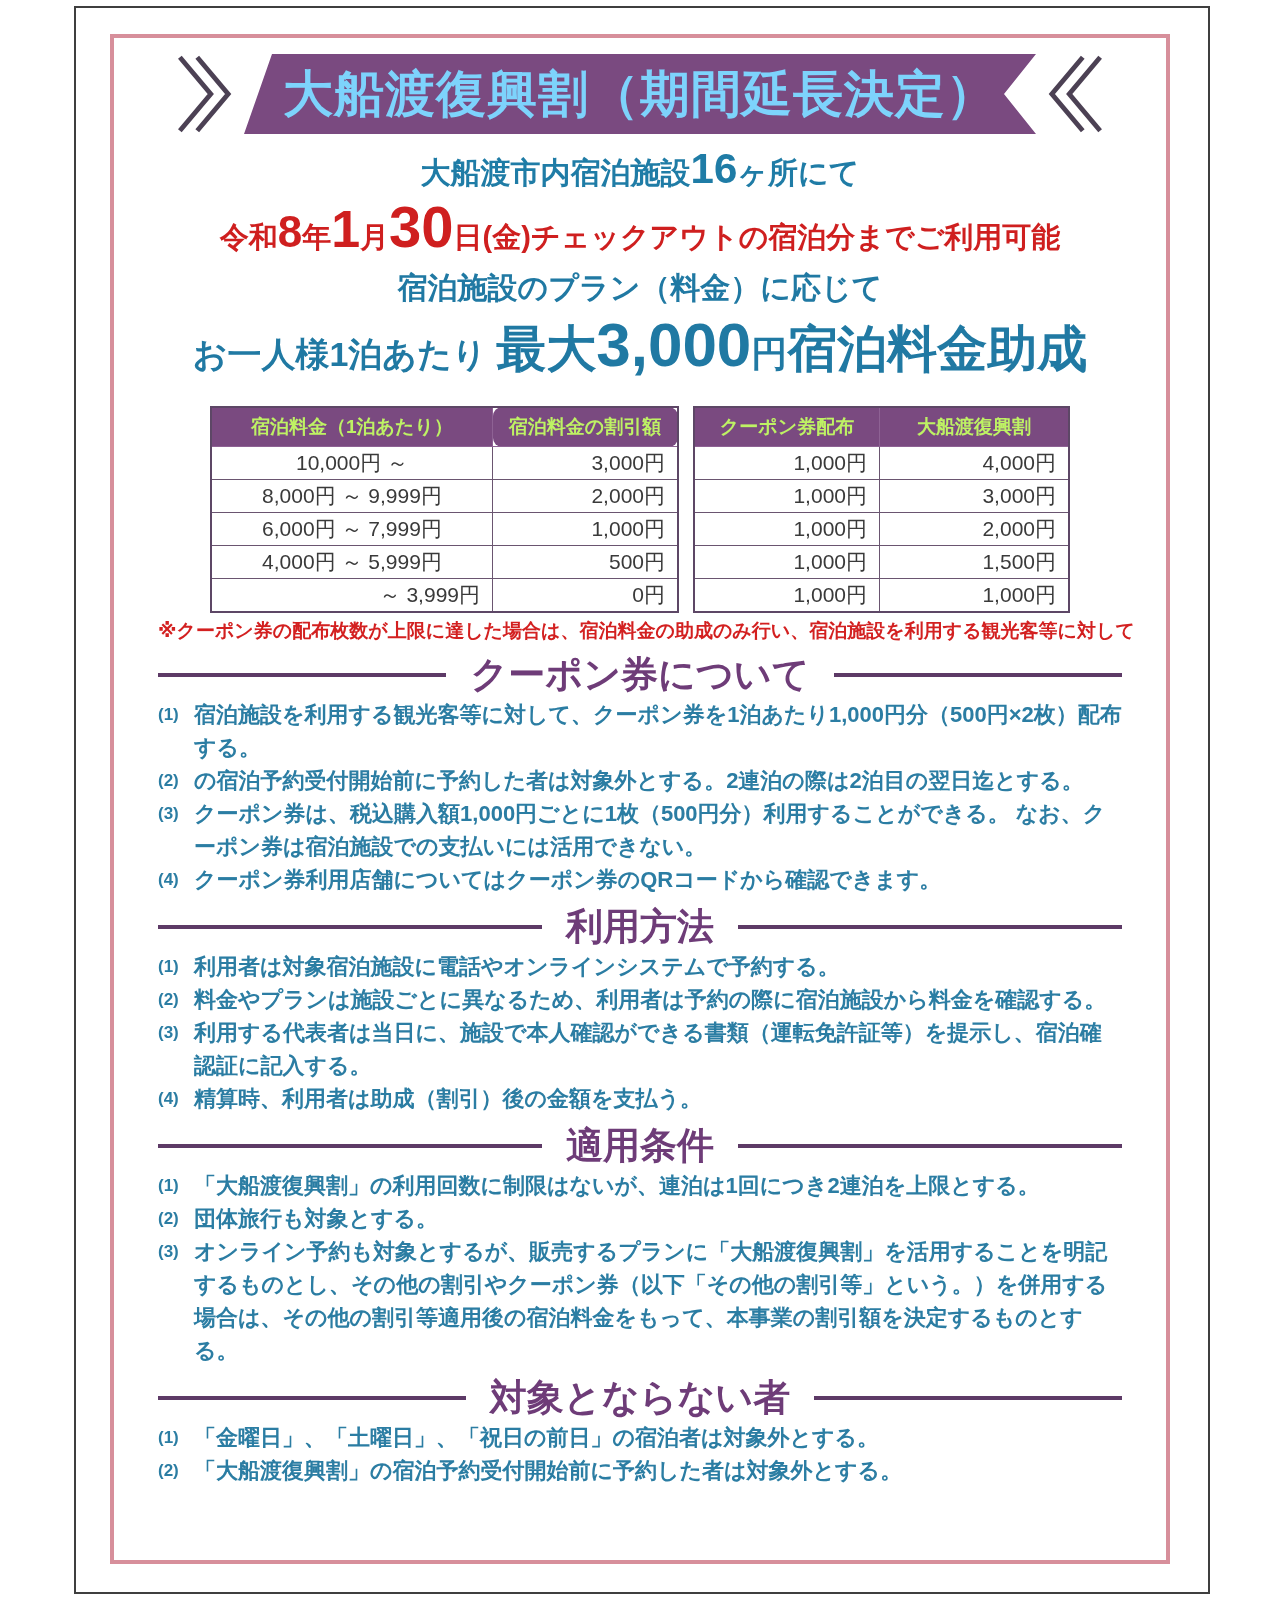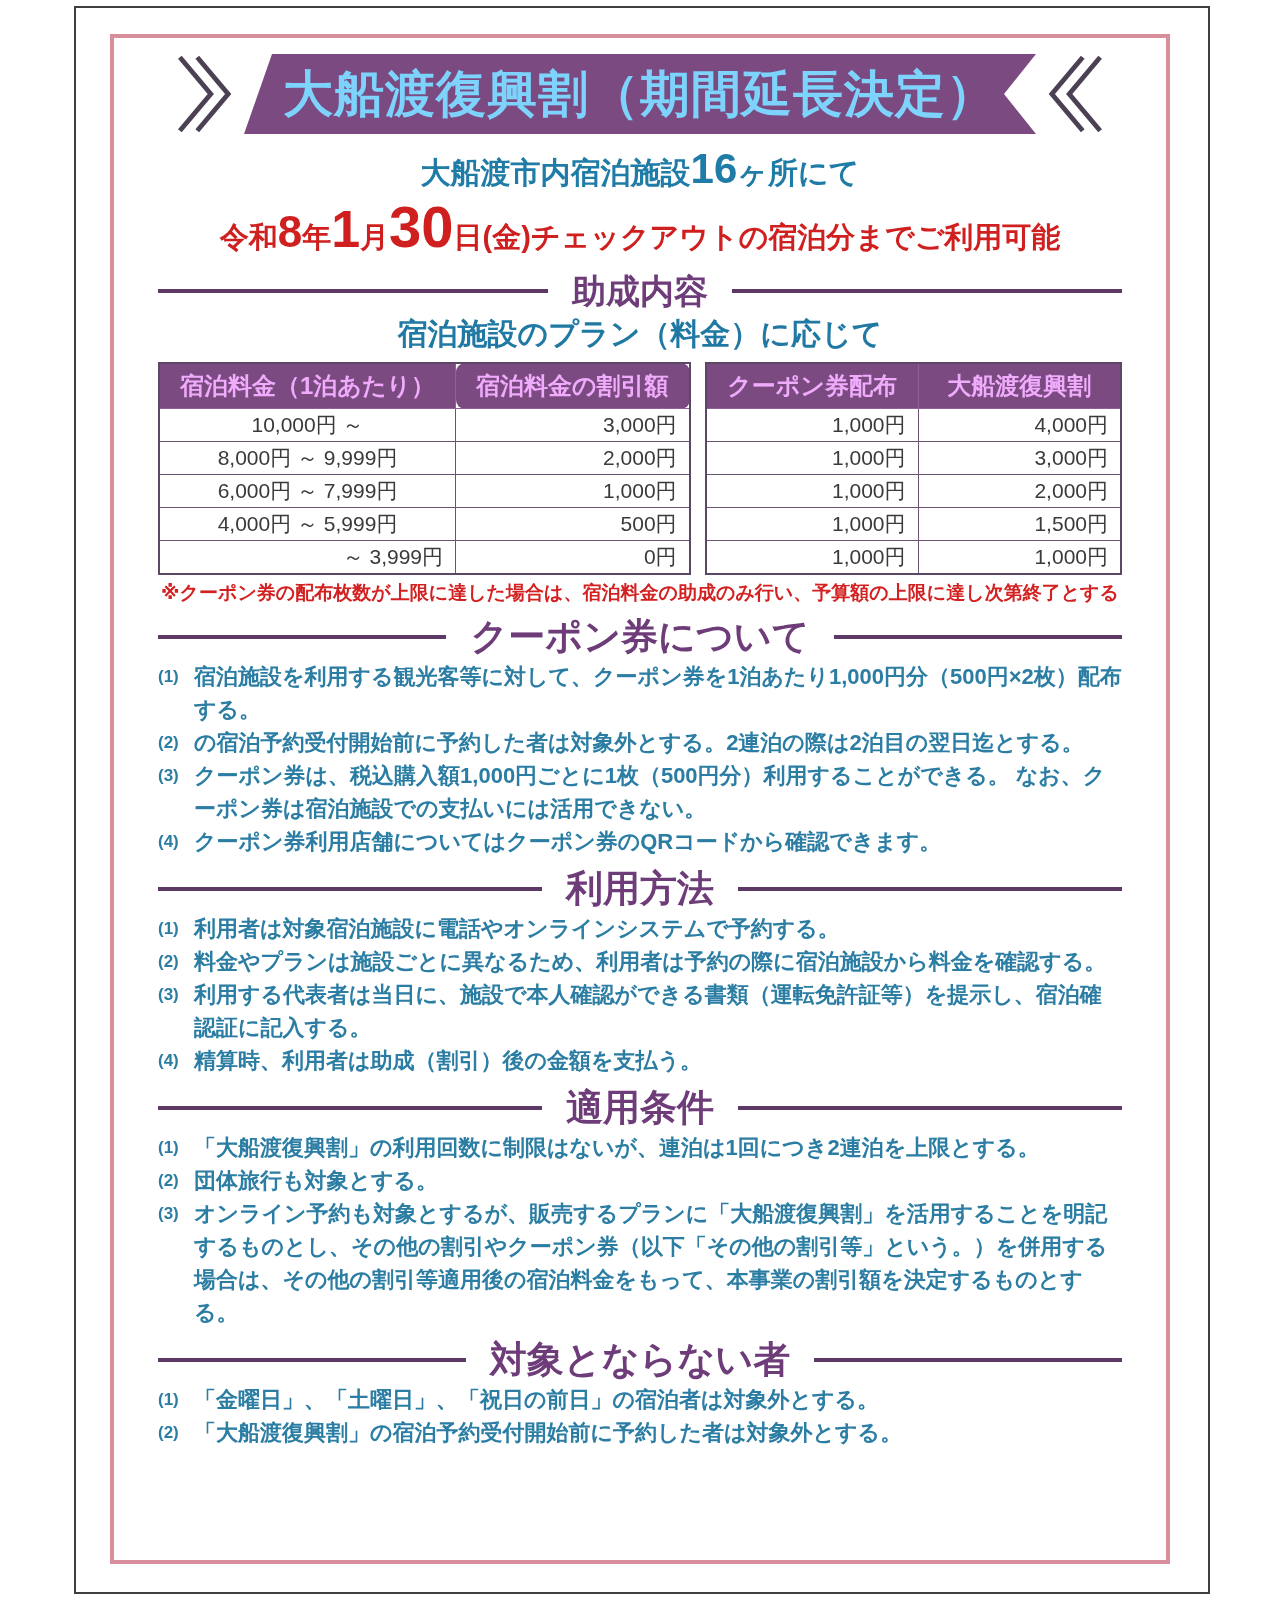--- a/index.html
+++ b/index.html
@@ -43,22 +43,22 @@
   .plan-line { text-align:center; color:#2079a3; font-size:30px; line-height:40px; white-space:nowrap; }
   .main-line { text-align:center; color:#2079a3; line-height:74px; white-space:nowrap; }
   .ml-prefix { font-size:34px; } .ml-max { font-size:50px; } .ml-amount { font-size:62px; }
   .ml-unit { font-size:36px; } .ml-suffix { font-size:50px; }
   .coupon-line { text-align:center; color:#2079a3; font-size:26px; line-height:46px; white-space:nowrap; }
   .cl-big { font-size:35px; } .cl-amount { font-size:42px; } .cl-mid { font-size:33px; } .cl-last { font-size:37px; }
   
   .tables { display:flex; justify-content:center; gap:14px; margin-top:8px; }
   table { border-collapse:collapse; border:2px solid #5d4766; }
   th {
-    background:#7a4a80; color:#f0abfc; font-size:24px; font-weight:700;
-    padding:6px 20px; border:1px solid #8e6294; white-space:nowrap;
+    background:#7a4a80; color:#bef264; font-size:19px; font-weight:700;
+    padding:6px 6px; border:1px solid #8e6294; white-space:nowrap;
   }
   td {
     font-size:21px; color:#3a3a3a; border:1px solid #6a5570;
     padding:2px 12px; height:26px; white-space:nowrap; font-weight:400;
   }
   .col-range { width:268px; } .col-disc { width:172px;border-radius:9px; }
   .col-coupon { width:172px; } .col-total { width:176px; }
   .c { text-align:center; } .r { text-align:right;padding-left:36px; }
   .red-note { color:#d32020; font-size:19px; line-height:26px; text-align:center; margin-top:5px; white-space:nowrap; }
   
@@ -88,28 +88,26 @@
     </div>
 
     <div class="facilities">
       <span>大船渡市内宿泊施設</span><span class="count">16</span><span>ヶ所にて</span>
     </div>
 
     <div class="date-line">
       <span>令和</span><span class="n-year">8</span><span>年</span><span class="n-month">1</span><span>月</span><span class="n-day">30</span><span>日(金)チェックアウトの宿泊分までご利用可能</span>
     </div>
 
-    <div class="rule-head tight">
-      <div class="rule"></div>
-      <div class="rule-label small">助成内容</div>
-      <div class="rule"></div>
-    </div>
 
     <div class="plan-line">宿泊施設のプラン（料金）に応じて</div>
 
+    <div class="main-line">
+      <span class="ml-prefix">お一人様1泊あたり </span><span class="ml-max">最大</span><span class="ml-amount">3,000</span><span class="ml-unit">円</span><span class="ml-suffix">宿泊料金助成</span>
+    </div>
 
 
     <div class="tables">
       <table>
         <thead>
           <tr>
             <th class="col-range">宿泊料金（1泊あたり）</th>
             <th class="col-disc">宿泊料金の割引額</th>
           </tr>
         </thead>
@@ -161,21 +159,21 @@
             <td class="r">1,500円</td>
           </tr>
           <tr>
             <td class="r">1,000円</td>
             <td class="r">1,000円</td>
           </tr>
         </tbody>
       </table>
     </div>
 
-    <div class="red-note">※クーポン券の配布枚数が上限に達した場合は、宿泊料金の助成のみ行い、予算額の上限に達し次第終了とする</div>
+    <div class="red-note">※クーポン券の配布枚数が上限に達した場合は、宿泊料金の助成のみ行い、宿泊施設を利用する観光客等に対して</div>
 
     <div class="rule-head">
       <div class="rule"></div>
       <div class="rule-label">クーポン券について</div>
       <div class="rule"></div>
     </div>
     <ul class="items">
       <li>
           <span class="num">(1)</span>
           <span class="txt">宿泊施設を利用する観光客等に対して、クーポン券を1泊あたり1,000円分（500円×2枚）配布する。</span>

